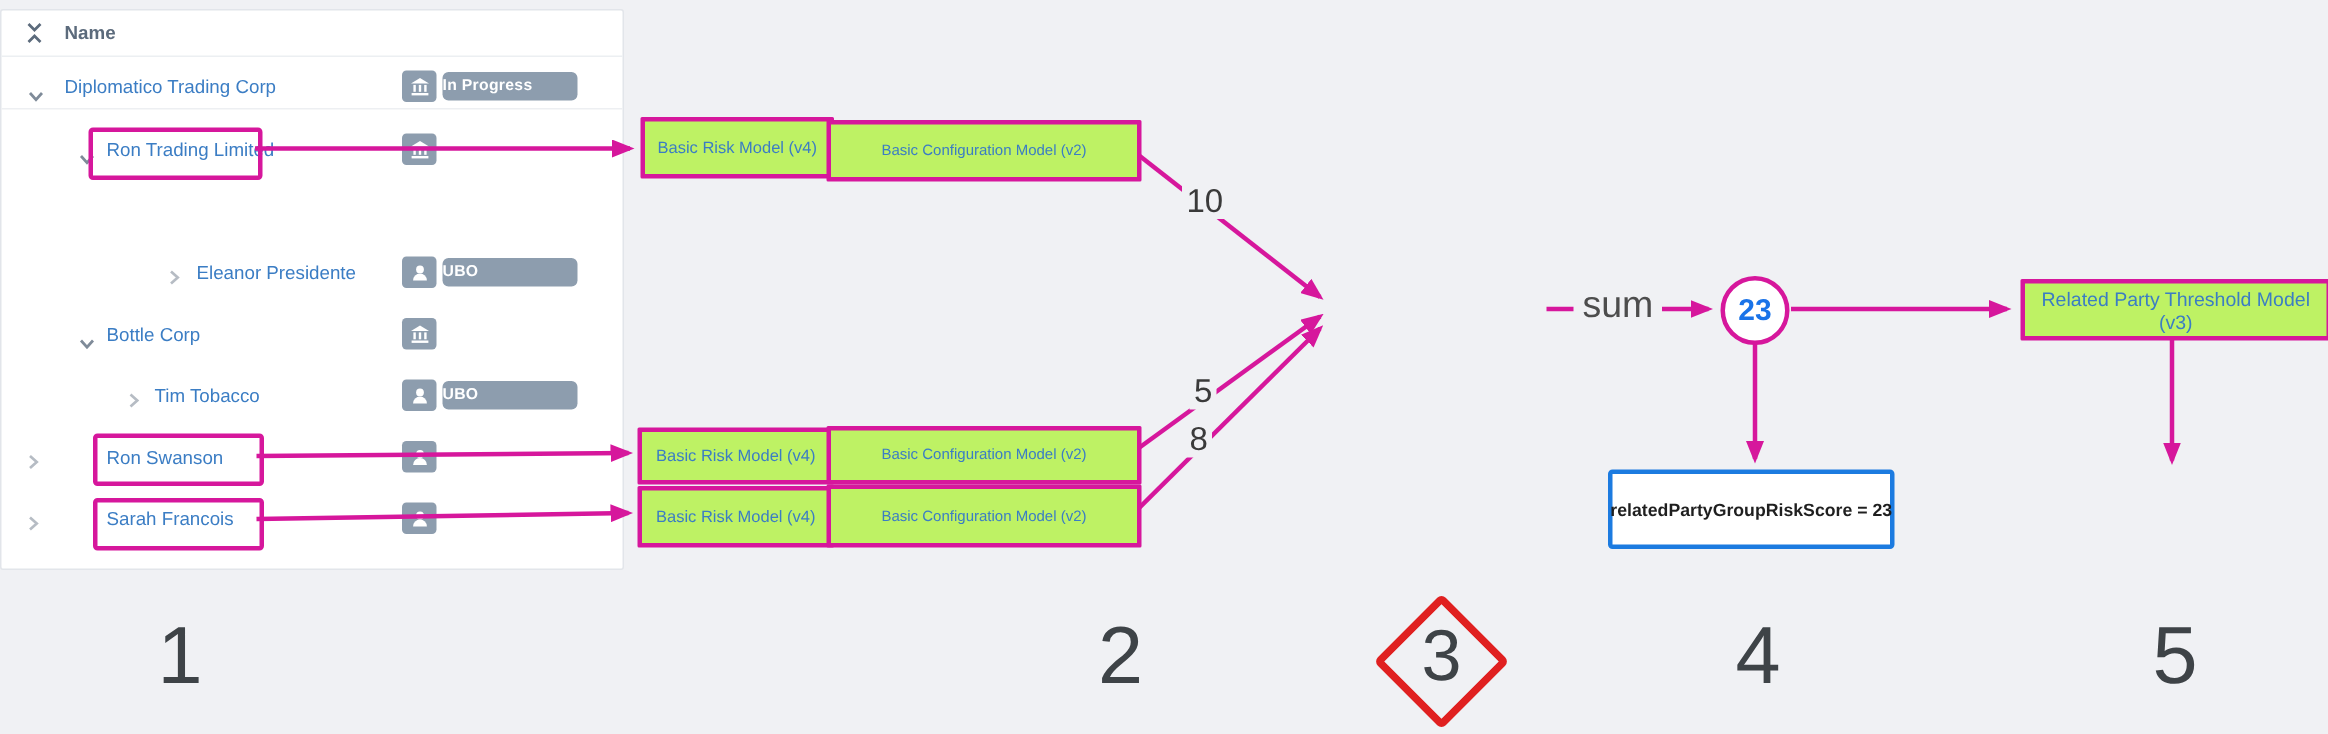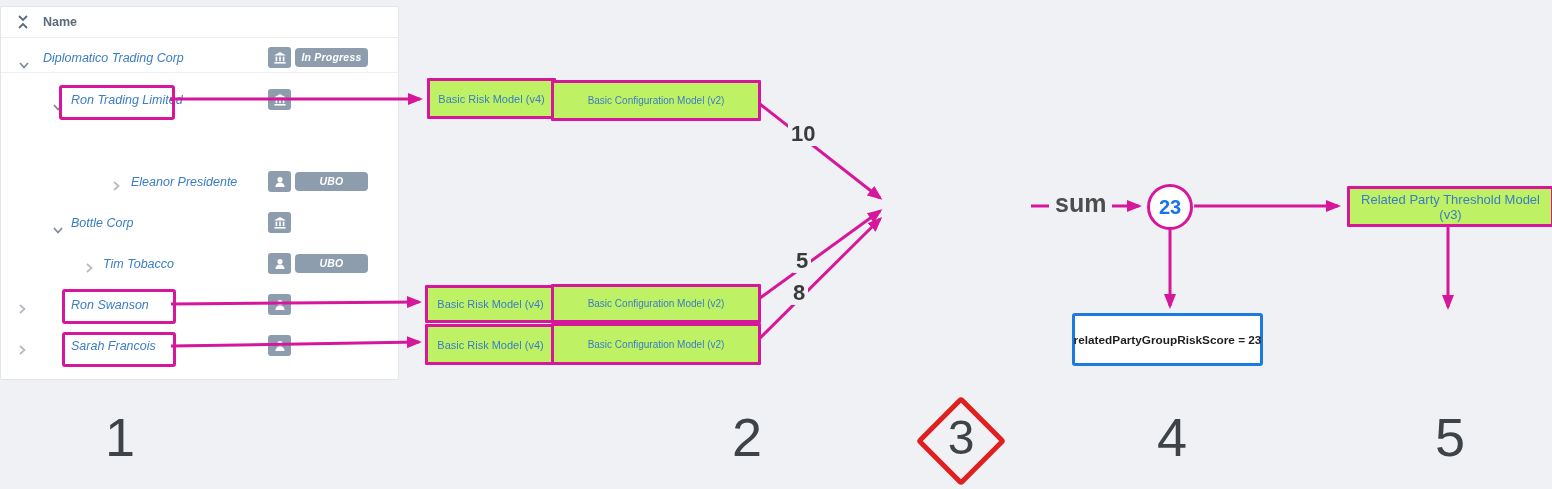--- a/index.html
+++ b/index.html
@@ -1,48 +1,48 @@
 <!DOCTYPE html>
 <html><head>
 <meta charset="utf-8">
 <style>
   html,body{margin:0;padding:0;background:#f0f1f4;}
   .stage{position:relative;width:1552px;height:489px;background:#f0f1f4;overflow:hidden;
          font-family:"Liberation Sans",sans-serif;}
   
   .tree-panel{position:absolute;left:0;top:6px;width:397px;height:372px;background:#ffffff;
-              border:1px solid #e2e5ea;border-radius:2px;}
+              border:1px solid #e2e5ea;border-radius:2px;padding-left:17px;}
   .tree-header{position:absolute;left:0;top:0;width:100%;height:30px;border-bottom:1px solid #eceff2;}
   .tree-header .hdr-label{position:absolute;left:42px;top:0;line-height:30px;font-size:12.5px;
               font-weight:bold;color:#5c6b7c;}
   .sort-icon{position:absolute;left:16px;top:7px;width:12px;height:16px;}
-  .tree-row{position:absolute;left:0;width:100%;height:28px;font-style:italic;}
+  .tree-row{position:absolute;left:0;width:100%;height:28px;}
   .tree-row.sep{border-bottom:1px solid #edeff2;}
   .chev{position:absolute;top:11px;width:10px;height:7px;}
   .tree-label{position:absolute;top:0;line-height:28px;font-size:12.5px;color:#3b7dc4;white-space:nowrap;cursor:pointer;}
   .chip{position:absolute;left:267px;top:3px;width:23px;height:21px;background:#8d9dae;border-radius:3px;
         display:flex;align-items:center;justify-content:center;}
-  .badge{position:absolute;left:294px;top:4px;width:73px;height:19px;background:#8d9dae;border-radius:4px;
-         color:#ffffff;font-size:10.5px;font-weight:bold;text-align:center;line-height:19px;letter-spacing:.2px;}
+  .badge{position:absolute;left:294px;top:4px;width:90px;height:19px;background:#8d9dae;border-radius:4px;
+         color:#ffffff;font-size:10.5px;font-weight:bold;line-height:19px;letter-spacing:.2px;}
   .hl-rect{position:absolute;border:3px solid #d6179c;border-radius:3px;background:transparent;}
   
   .overlay{position:absolute;left:0;top:0;pointer-events:none;}
   .mbox{position:absolute;background:#bef264;border:3px solid #d6179c;display:flex;align-items:center;
         justify-content:center;text-align:center;border-radius:1px;}
   .mbox.blue-text{color:#3b7dc4;}
   .risk-box{font-size:11px;}
   .conf-box{font-size:10px;}
   .agg-box{font-size:13px;font-weight:bold;color:#1f1f1f;border-radius:3px;}
   .thresh-box{font-size:13px;}
   .circle{position:absolute;width:40px;height:40px;border:3px solid #d6179c;border-radius:50%;background:#fff;
           display:flex;align-items:center;justify-content:center;font-size:20px;font-weight:bold;color:#1a73e8;}
   .result-box{position:absolute;background:#ffffff;border:3px solid #1c7be0;border-radius:3px;
           display:flex;flex-direction:column;align-items:center;justify-content:center;
           font-size:11.8px;font-weight:bold;color:#1f1f1f;white-space:nowrap;text-align:center;}
-  .edge-label{position:absolute;font-size:22px;font-weight:bold;color:#3a3a3a;background:#f0f1f4;
+  .edge-label{position:absolute;font-size:22px;font-weight:normal;color:#3a3a3a;background:#f0f1f4;
           padding:0 3px;line-height:1.1;}
   .edge-label.op{font-size:25px;color:#4d4d4d;padding:0 6px;}
   .step-num{position:absolute;width:44px;font-size:54px;color:#3e4347;text-align:center;line-height:1;}
   .diamond{position:absolute;left:929px;top:409px;width:54px;height:54px;border:5px solid #e02020;
           border-radius:4px;transform:rotate(45deg);background:transparent;}
 </style>
 </head>
 <body>
 
 <div class="stage">

